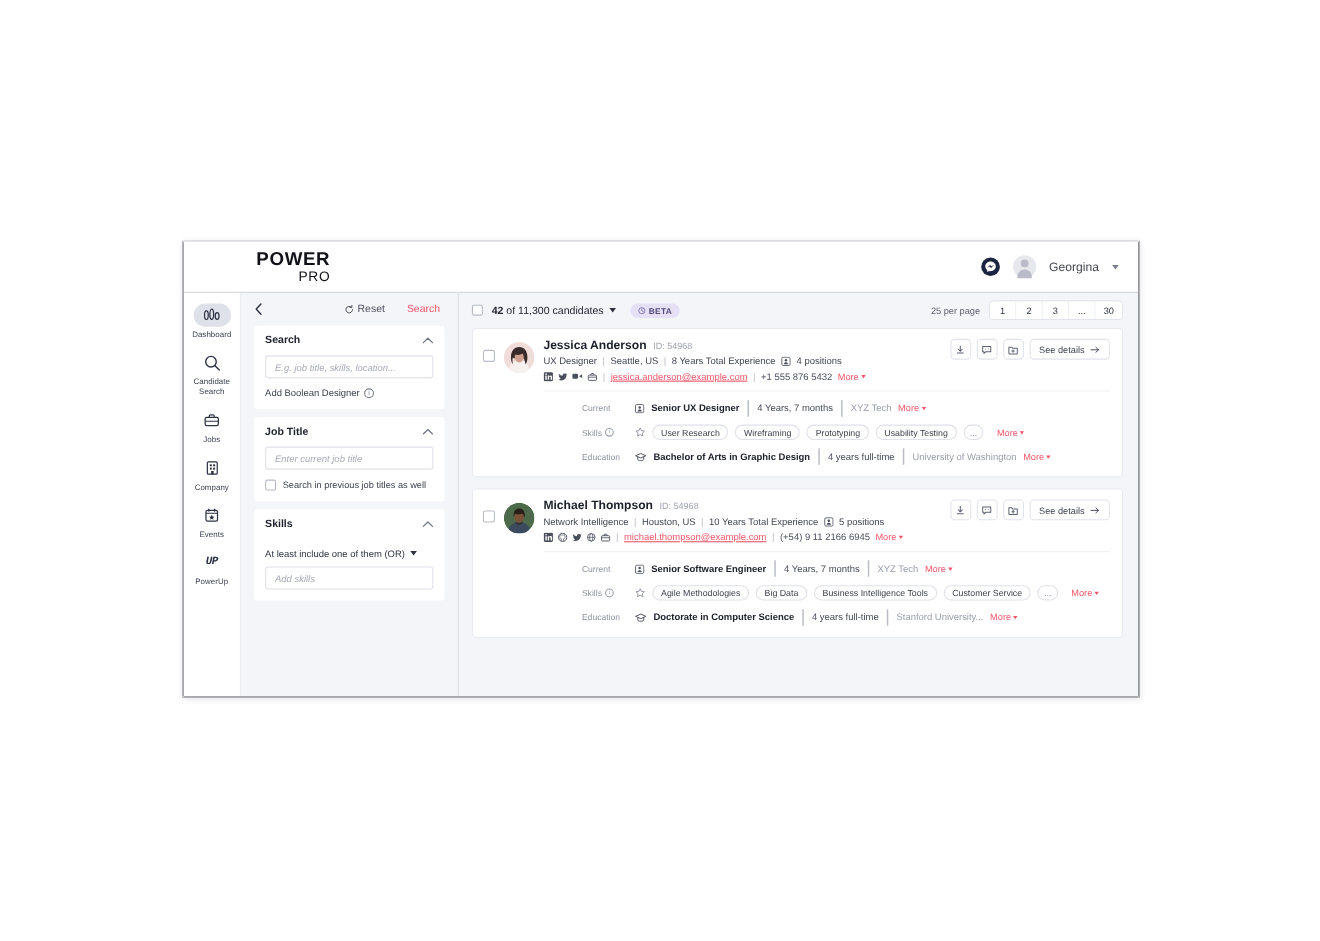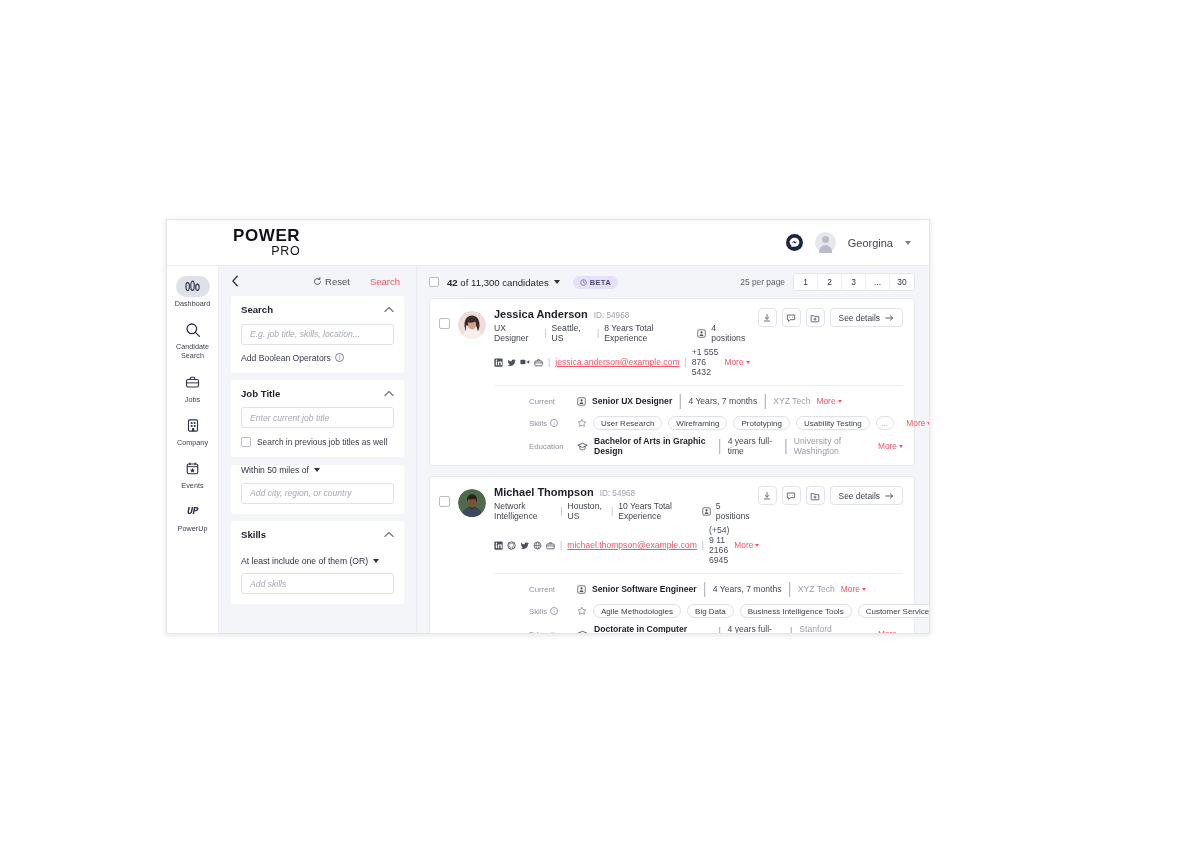--- a/index.html
+++ b/index.html
@@ -7,21 +7,21 @@
     width: 1200px; height: 855px;
     background: #ffffff;
     font-family: "Liberation Sans", sans-serif;
     overflow: hidden;
   }
 
   
   #app-window {
     position: absolute;
     left: 166px; top: 219px;
-    width: 764px; height: 415px;
+    width: 870px; height: 415px;
     background: #000000;
     border: 1px solid #e4e4ea;
     box-shadow: 0 1px 6px rgba(40,40,70,.13);
     overflow: hidden;
     display: flex;
     flex-direction: column;
   }
 
   
   #topbar {
@@ -387,21 +387,21 @@
             <span class="fgroup-title">Search</span>
             <span class="chev-up">
               <svg width="10" height="7" viewBox="0 0 12 8">
                   <polyline points="1,6.4 6,1.6 11,6.4" fill="none" stroke="#6e7280" stroke-width="1.3" stroke-linecap="round" stroke-linejoin="round"></polyline>
                 </svg>
             </span>
           </div>
           <div class="fgroup-body">
             <input class="finput" placeholder="E.g. job title, skills, location..." style="">
             <div class="boolean-row">
-              <span>Add Boolean Operators</span>
+              <span>Add Boolean Designer</span>
               <span class="info-circ">i</span>
             </div>
           </div>
         </div>
 
         <div class="fgroup">
           <div class="fgroup-head">
             <span class="fgroup-title">Job Title</span>
             <span class="chev-up">
               <svg width="10" height="7" viewBox="0 0 12 8">
@@ -412,27 +412,20 @@
           <div class="fgroup-body">
             <input class="finput" placeholder="Enter current job title" style="">
             <div class="checkrow">
               <span class="cbox"></span>
               <span class="checkrow-label">Search in previous job titles as well</span>
             </div>
           </div>
         </div>
 
         <div class="fgroup">
-          <div class="fgroup-body">
-            <div class="dropline">
-              <span>Within 50 miles of</span>
-              <span class="caret"></span>
-            </div>
-            <input class="finput" placeholder="Add city, region, or country" style="">
-          </div>
         </div>
 
         <div class="fgroup">
           <div class="fgroup-head">
             <span class="fgroup-title">Skills</span>
             <span class="chev-up">
               <svg width="10" height="7" viewBox="0 0 12 8">
                   <polyline points="1,6.4 6,1.6 11,6.4" fill="none" stroke="#6e7280" stroke-width="1.3" stroke-linecap="round" stroke-linejoin="round"></polyline>
                 </svg>
             </span>

